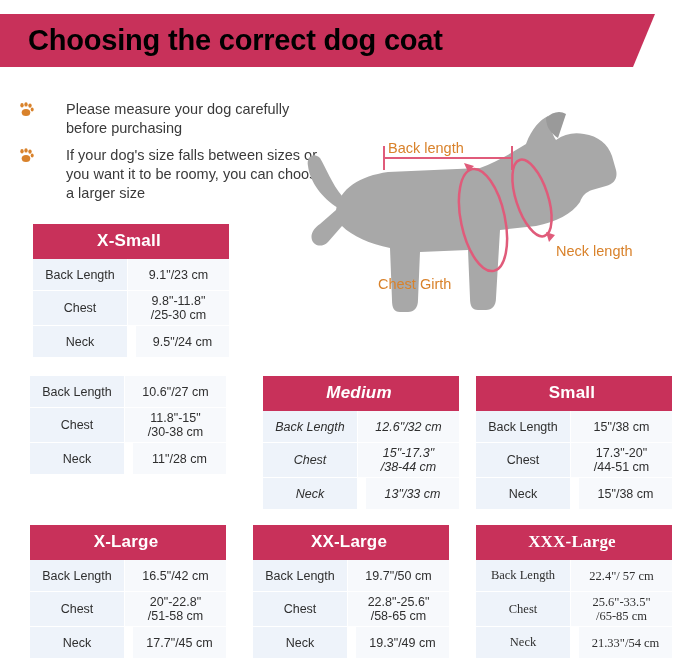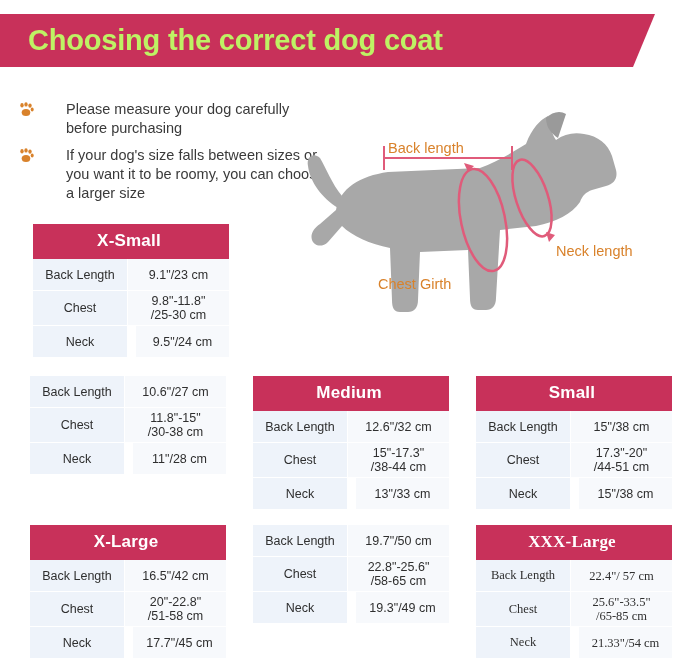--- a/index.html
+++ b/index.html
@@ -23,21 +23,21 @@
     top: 14px;
     width: 655px;
     height: 53px;
     background: #c8315a;
     display: flex;
     align-items: center;
     
     clip-path: polygon(0 0, 100% 0, calc(100% - 22px) 100%, 0 100%);
   }
   .header-title {
-    color: #bef264;
+    color: #000000;
     font-size: 29px;
     font-weight: bold;
     letter-spacing: -0.2px;
     padding-left: 28px;
     white-space: nowrap;
   }
 
   
   .notes {
     position: absolute;
@@ -129,21 +129,21 @@
     text-align: center;
     padding: 3px 2px;
     box-sizing: border-box;
     line-height: 14px;
     white-space: pre-line;
   }
 
   
   .tbl-xs  { left: 33px;  top: 224px; }
   .tbl-s   { left: 30px;  top: 376px; }
-  .tbl-m   { left: 253px; top: 376px; }
+  .tbl-m   { left: 263px; top: 376px; font-style: italic; }
   .tbl-l   { left: 476px; top: 376px; }
   .tbl-xl  { left: 30px;  top: 525px; }
   .tbl-xxl { left: 253px; top: 525px; }
   .tbl-xxxl{ left: 476px; top: 525px; font-family: Liberation Serif, serif; }
 </style>
 </head>
 <body>
 
 <div class="header">
   <div class="header-title">Choosing the correct dog coat</div>
@@ -320,20 +320,21 @@
     <div class="t-val">20"-22.8"
 /51-58 cm</div>
   </div>
   <div class="t-row">
     <div class="t-label">Neck</div>
     <div class="t-val">17.7"/45 cm</div>
   </div>
 </div>
 
 <div class="table tbl-xxl">
+  <div class="t-head">XX-Large</div>
   <div class="t-row">
     <div class="t-label">Back Length</div>
     <div class="t-val">19.7"/50 cm</div>
   </div>
   <div class="t-row">
     <div class="t-label">Chest</div>
     <div class="t-val">22.8"-25.6"
 /58-65 cm</div>
   </div>
   <div class="t-row">

